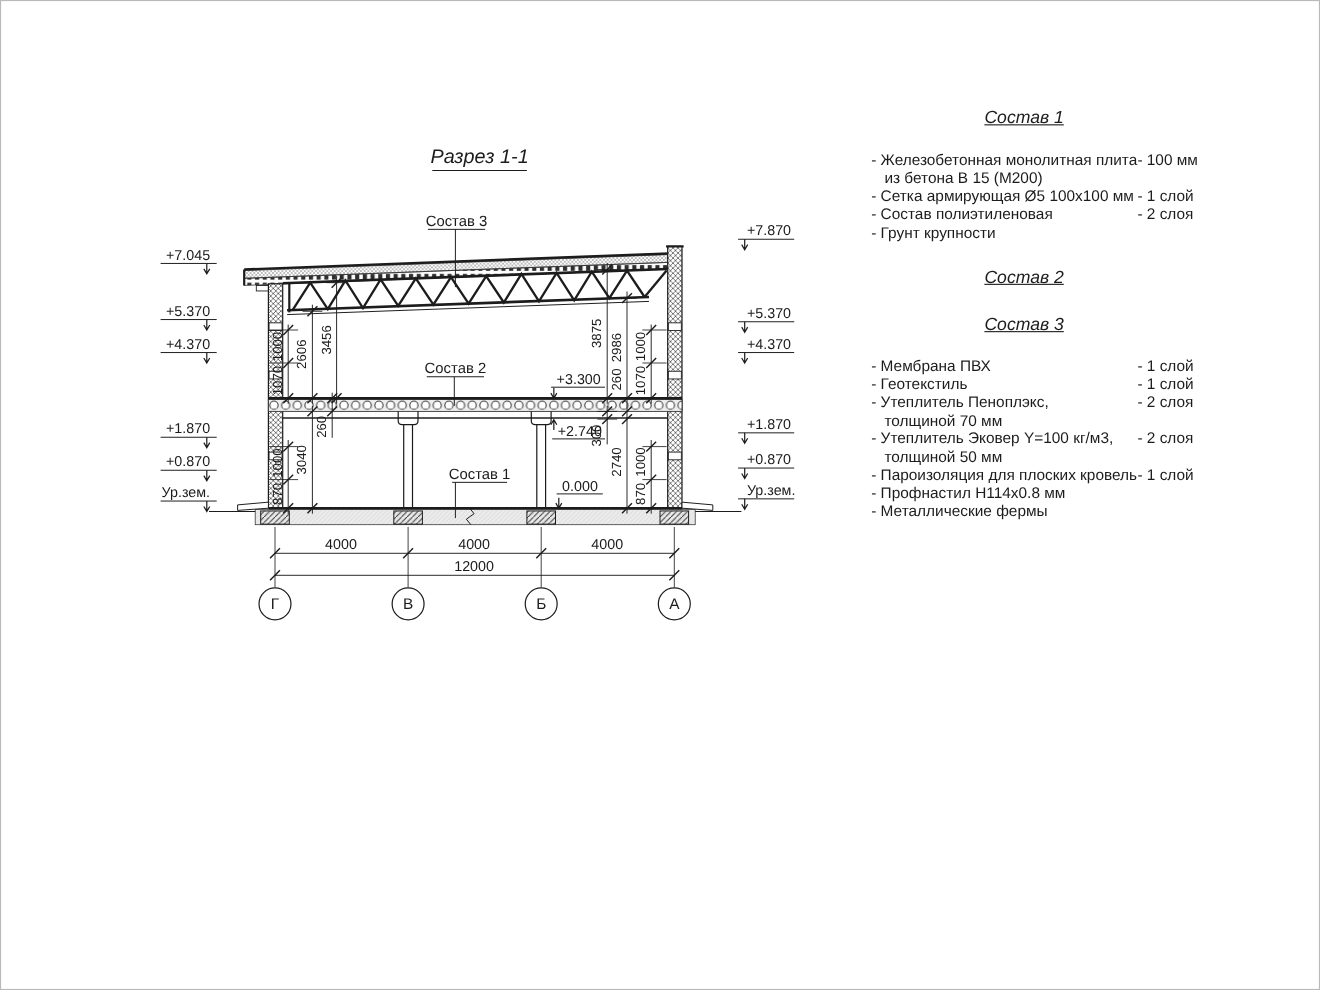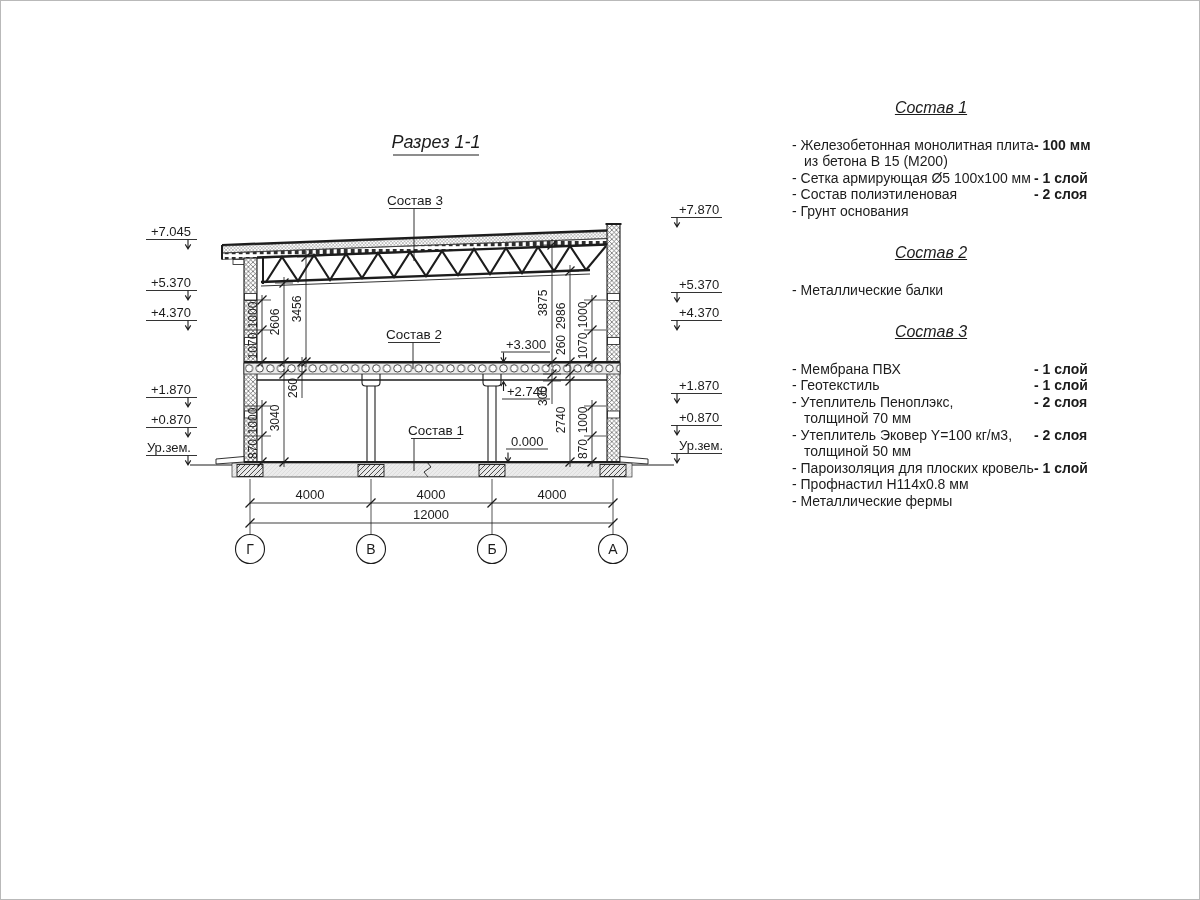--- a/index.html
+++ b/index.html
@@ -6,21 +6,21 @@
     font-family:"Liberation Sans",sans-serif;color:#1c1c1c;}
   .page-border{position:fixed;inset:0;border:1px solid #b9b9b9;pointer-events:none;}
   svg text{font-family:"Liberation Sans",sans-serif;fill:#1c1c1c;}
   .s12{font-size:12px;} .s13{font-size:13px;} .s135{font-size:13.5px;} .s14{font-size:14px;}
   .ttl{font-size:18px;font-style:italic;}
   .panel{position:absolute;left:792px;top:100px;width:318px;font-size:14px;line-height:16.5px;}
   .sec{margin-bottom:26px;}
   .sec-title{font-style:italic;font-size:16px;text-align:center;text-decoration:underline;margin:0 40px 20px 0;}
   .item{display:flex;align-items:flex-start;}
   .item-name{white-space:pre-line;padding-left:12px;text-indent:-12px;flex:1;}
-  .item-value{width:76px;flex:none;white-space:nowrap;font-weight:bold;}
+  .item-value{width:76px;flex:none;white-space:nowrap;}
 </style>
 </head>
 <body>
 
 
 
 <div class="page-border"></div>
 
 <svg width="1200" height="900" viewBox="0 0 1200 900">
   <defs>
@@ -336,31 +336,27 @@
     </div>
     <div class="item">
       <div class="item-name">- Сетка армирующая Ø5 100х100 мм</div>
       <div class="item-value">- 1 слой</div>
     </div>
     <div class="item">
       <div class="item-name">- Состав полиэтиленовая</div>
       <div class="item-value">- 2 слоя</div>
     </div>
     <div class="item">
-      <div class="item-name">- Грунт основания</div>
+      <div class="item-name">- Грунт крупности</div>
       <div class="item-value"></div>
     </div>
   </div>
 
   <div class="sec">
     <div class="sec-title">Состав 2</div>
-    <div class="item">
-      <div class="item-name">- Металлические балки</div>
-      <div class="item-value"></div>
-    </div>
   </div>
 
   <div class="sec">
     <div class="sec-title">Состав 3</div>
     <div class="item">
       <div class="item-name">- Мембрана ПВХ</div>
       <div class="item-value">- 1 слой</div>
     </div>
     <div class="item">
       <div class="item-name">- Геотекстиль</div>

